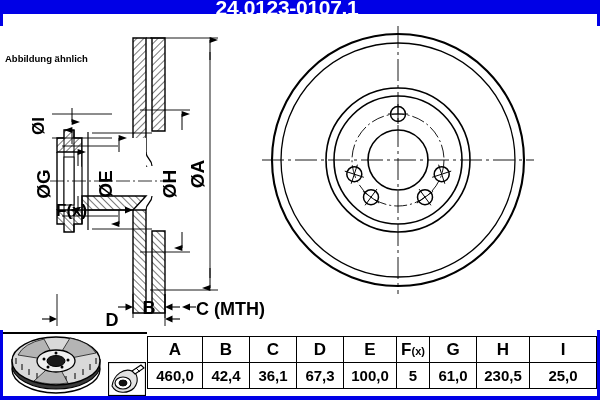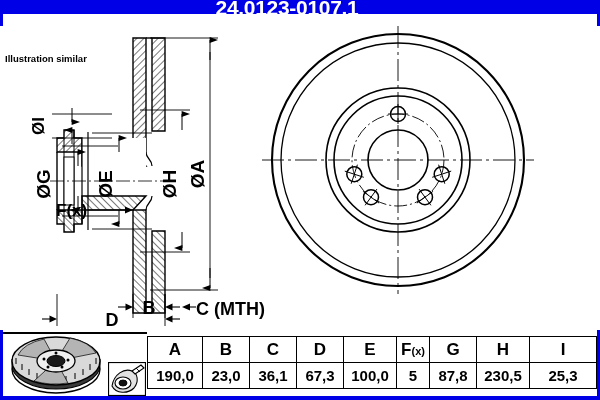--- a/index.html
+++ b/index.html
@@ -117,21 +117,21 @@
     <span class="hdr-text" id="part-number">24.0123-0107.1</span>
   </div>
 
   <div class="frame-edge" id="frame-bottom" style="background: rgb(0, 0, 230);"></div>
   <div class="frame-edge" id="frame-left-top" style="background: rgb(0, 0, 230);"></div>
   <div class="frame-edge" id="frame-right-top" style="background: rgb(0, 0, 230);"></div>
   <div class="frame-edge" id="frame-left-bottom" style="background: rgb(0, 0, 230);"></div>
   <div class="frame-edge" id="frame-right-bottom" style="background: rgb(0, 0, 230);"></div>
 
   <div id="caption">
-    <div>Illustration similar</div>
+    <div>Abbildung ähnlich</div>
   </div>
 
   <svg id="drawing" viewBox="0 0 600 306">
     <defs>
       <marker id="arrUp" markerWidth="9" markerHeight="9" refX="4.5" refY="8" orient="auto" markerUnits="userSpaceOnUse">
         <path d="M4.5,0 L1.4,8.4 L7.6,8.4 Z" fill="#000"></path>
       </marker>
       <marker id="arrDn" markerWidth="9" markerHeight="9" refX="4.5" refY="8" orient="auto" markerUnits="userSpaceOnUse">
         <path d="M4.5,0 L1.4,8.4 L7.6,8.4 Z" fill="#000"></path>
       </marker>
@@ -352,26 +352,26 @@
         <td class="c-B">B</td>
         <td class="c-C">C</td>
         <td class="c-D">D</td>
         <td class="c-E">E</td>
         <td class="c-Fx"><span>F</span><span class="fx-sub">(x)</span></td>
         <td class="c-G">G</td>
         <td class="c-H">H</td>
         <td class="c-I">I</td>
       </tr>
       <tr>
-        <td class="c-A">190,0</td>
-        <td class="c-B">23,0</td>
+        <td class="c-A">460,0</td>
+        <td class="c-B">42,4</td>
         <td class="c-C">36,1</td>
         <td class="c-D">67,3</td>
         <td class="c-E">100,0</td>
         <td class="c-Fx">5</td>
-        <td class="c-G">87,8</td>
+        <td class="c-G">61,0</td>
         <td class="c-H">230,5</td>
-        <td class="c-I">25,3</td>
+        <td class="c-I">25,0</td>
       </tr>
     </tbody>
   </table>
 
 </div>
 
 </body></html>

